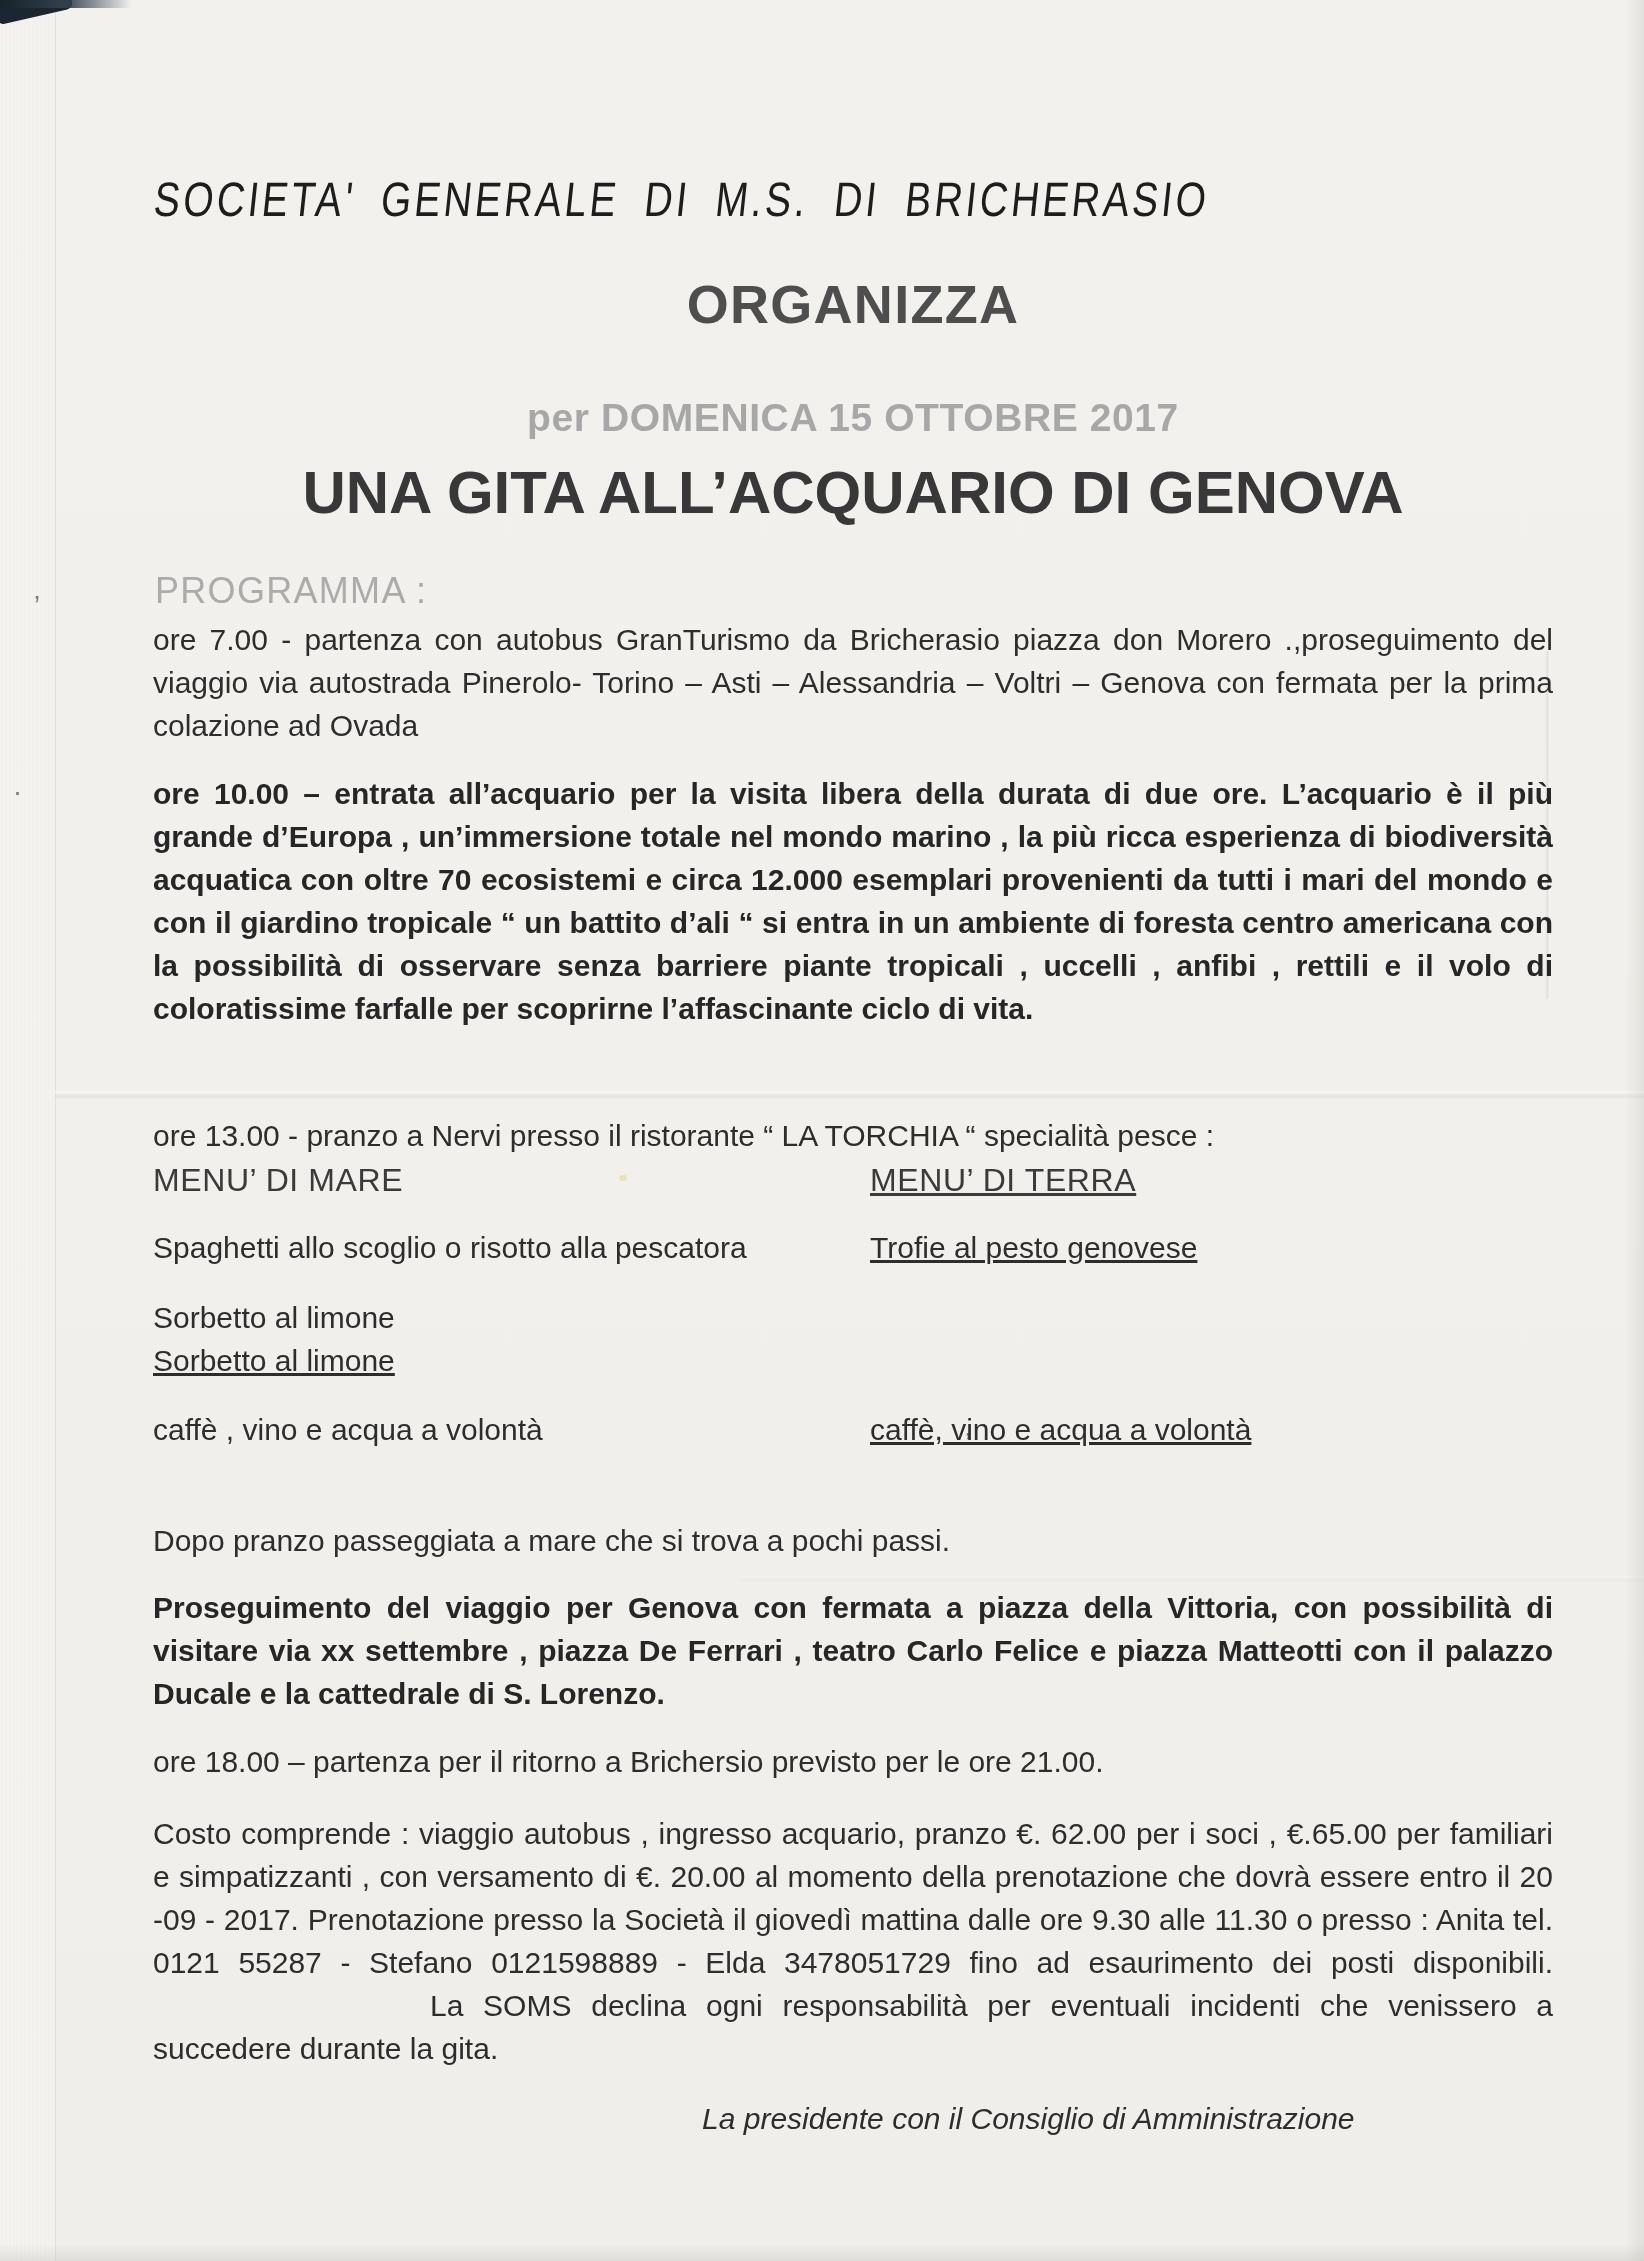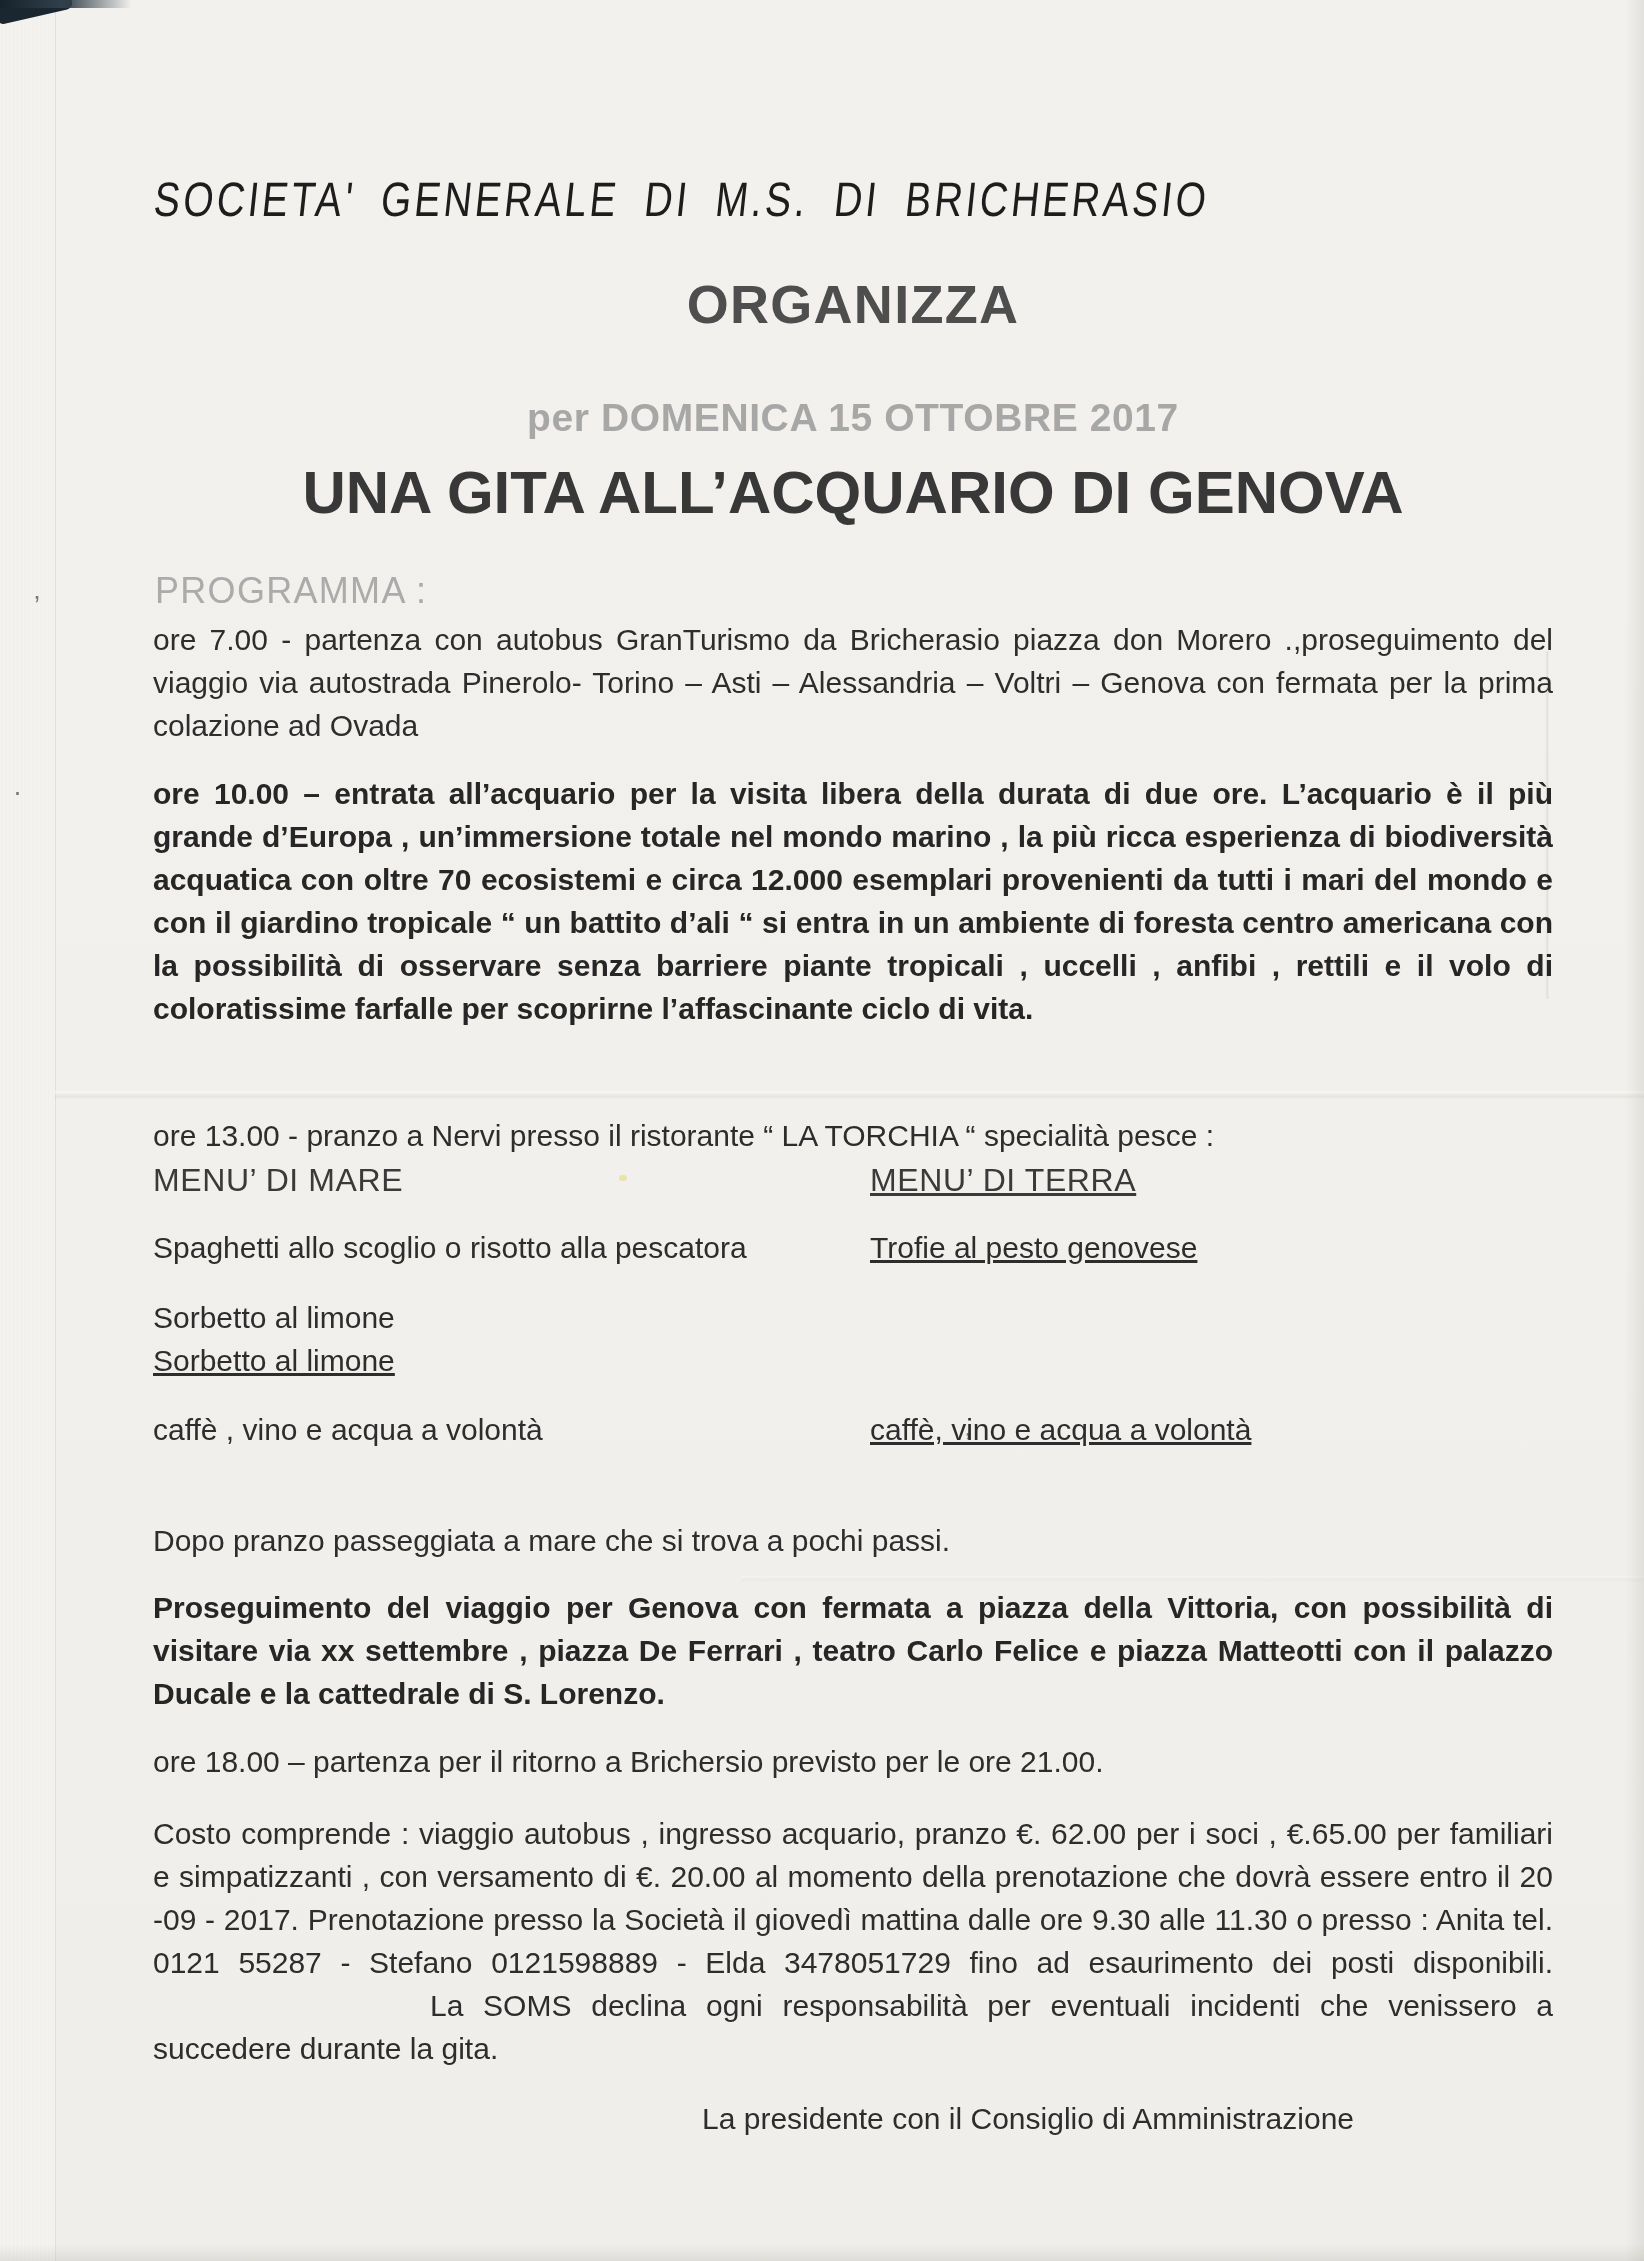--- a/index.html
+++ b/index.html
@@ -90,21 +90,21 @@
   .mr2{margin-top:48px;}
   .mr3{margin-top:27px;flex-direction:column;}
   .mr4{margin-top:26px;}
   .l-dopo{top:1519px;}
   .p-proseg{top:1586px;}
   .l-ore18{top:1740px;}
   .p-costo{top:1812px;}
   .wide-gap{display:inline-block;width:277px;height:0.6px;}
   .signature{
     position:absolute;left:702px;top:2097px;
-    font-size:30px;line-height:43px;
+    font-size:30px;line-height:43px;font-style:italic;
   }
 </style>
 </head>
 <body>
 
 <div class="page">
 
   <div class="scan-strip"></div>
   <div class="corner-mark"></div>
   <div class="corner-bar"></div>

